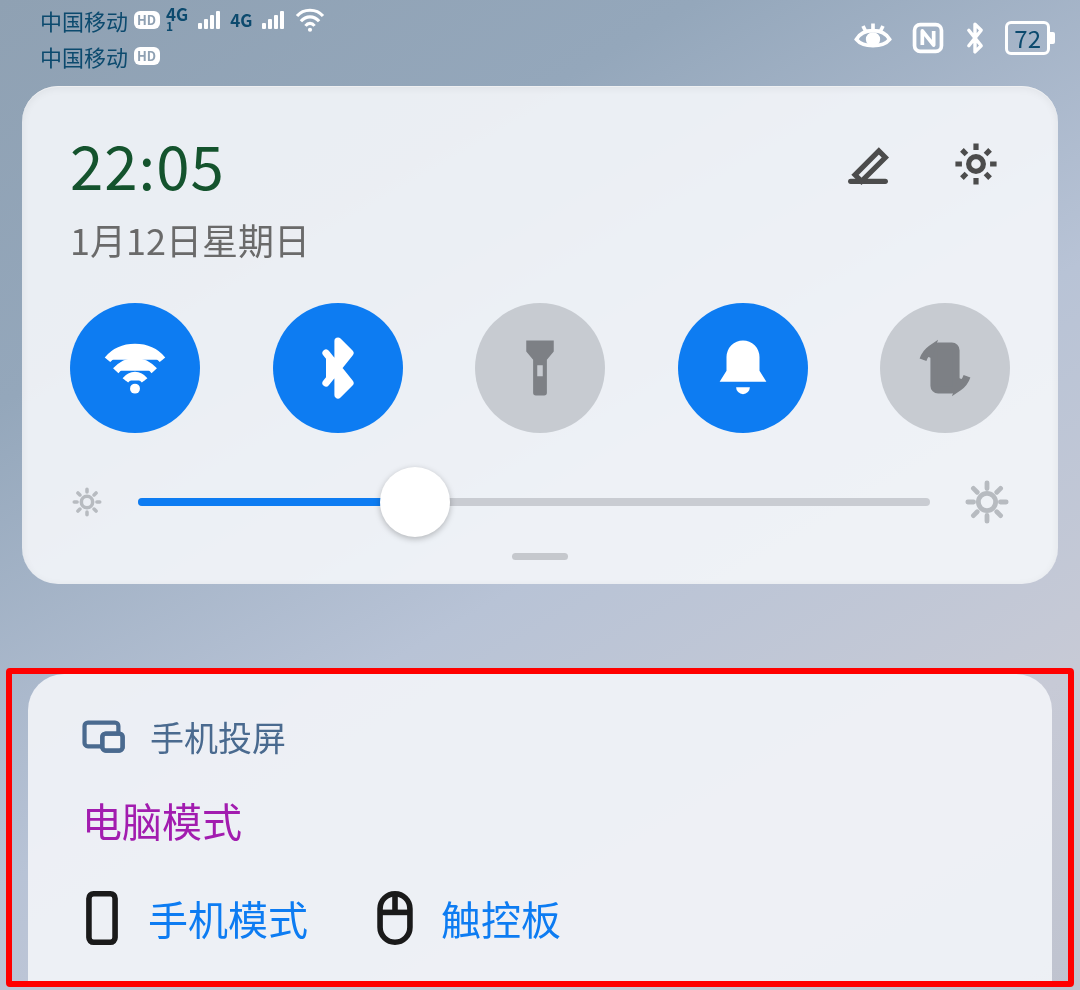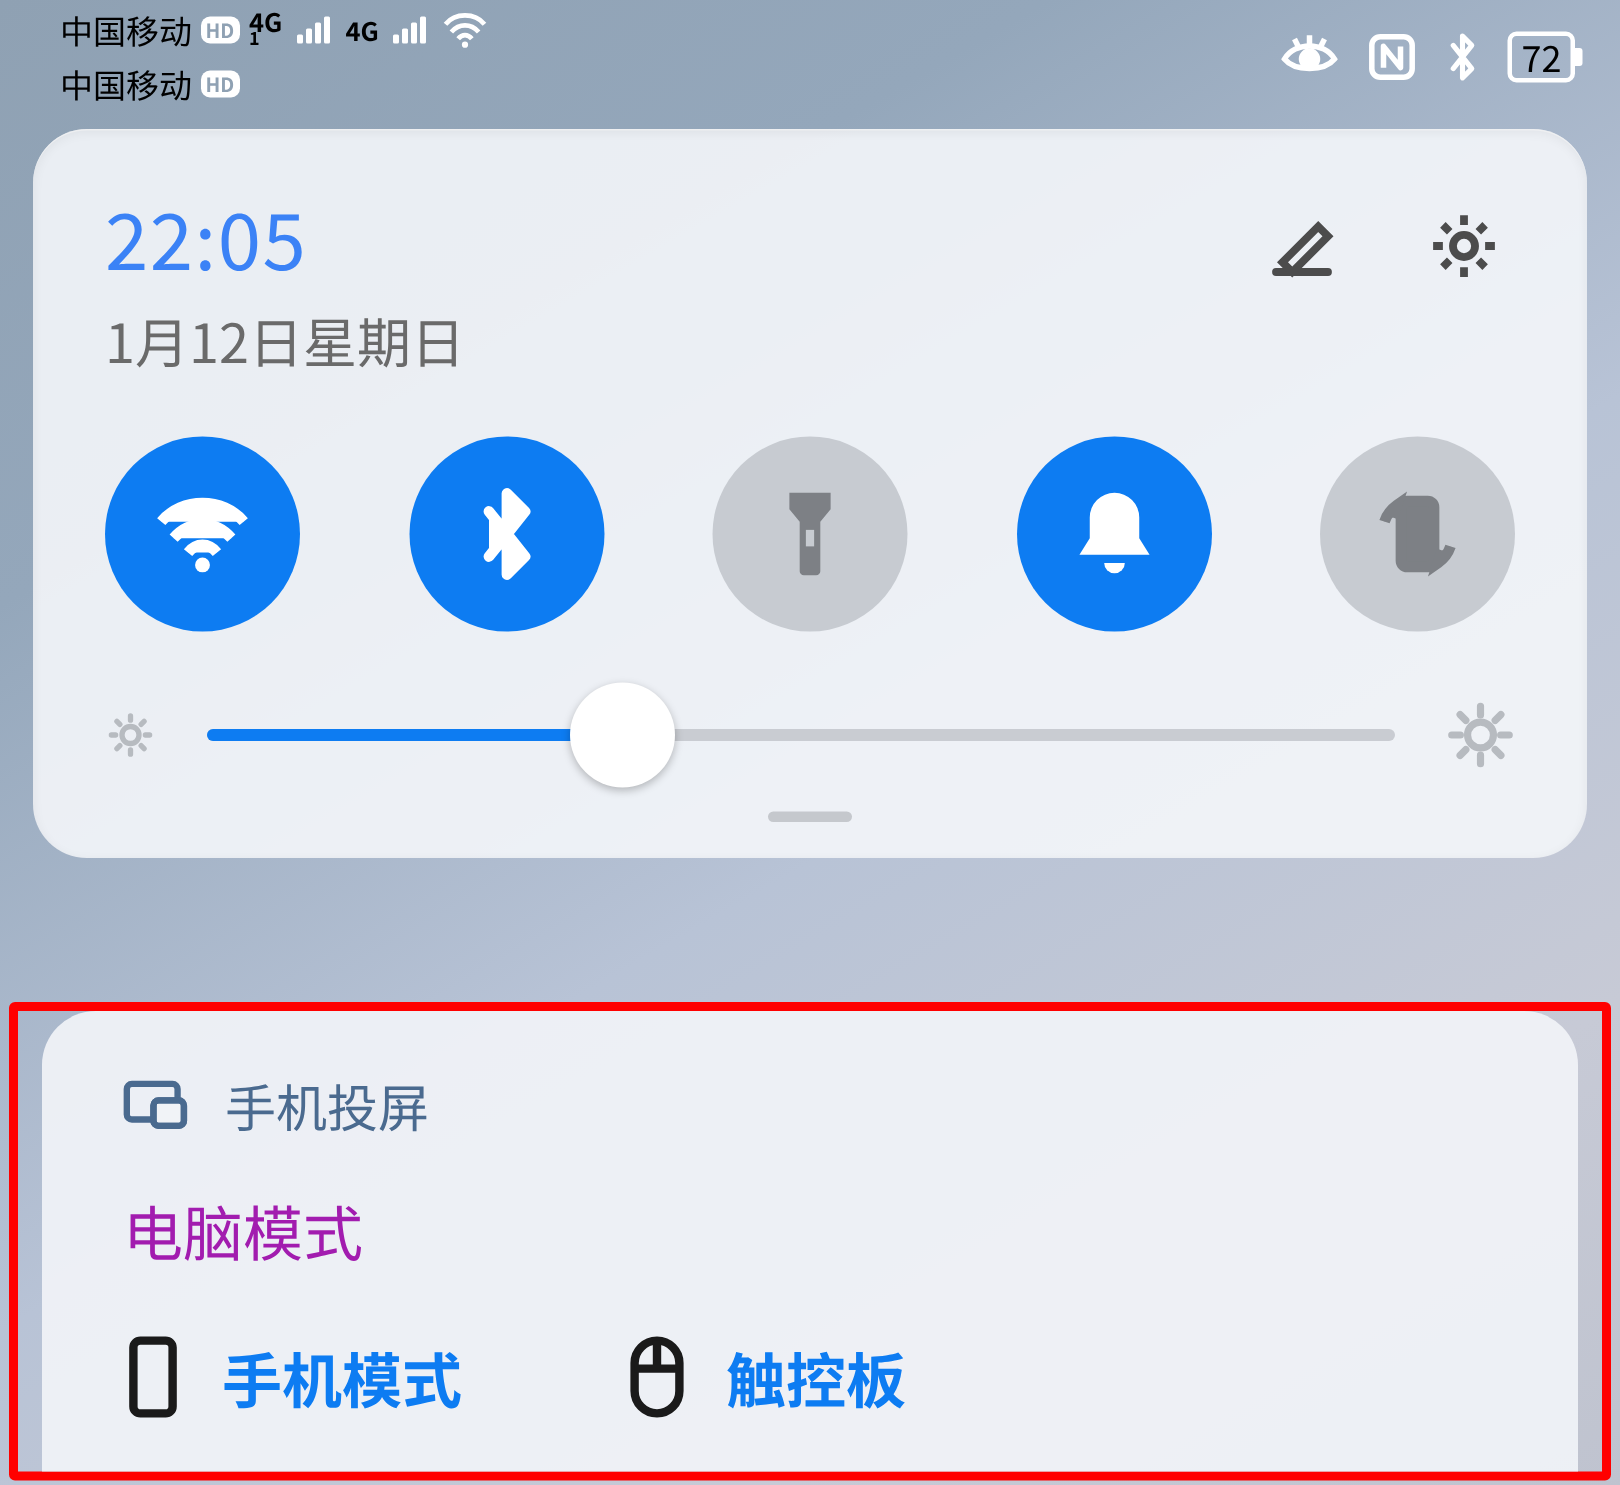--- a/index.html
+++ b/index.html
@@ -3,21 +3,21 @@
 <meta charset="utf-8">
 <style>
   *{box-sizing:border-box;margin:0;padding:0;font-family:-apple-system,"Noto Sans CJK SC","PingFang SC",sans-serif;}
   body{
     width:1080px;height:990px;
     background:linear-gradient(150deg,#8fa1b3 0%,#94a7bb 25%,#b8c3d6 55%,#c7cad6 80%,#bfc3cf 100%);
     overflow:hidden;position:relative;
   }
   
   .status{
-    position:relative;height:70px;color:#000000;
+    position:relative;height:70px;color:#0c4a6e;
     display:flex;align-items:center;justify-content:space-between;
     padding:6px 30px 0 40px;font-size:22px;
   }
   .status .left{display:flex;flex-direction:column;gap:4px;}
   .carrier-row{display:flex;align-items:center;gap:6px;}
   .hd-badge{
     background:#fff;color:transparent;border-radius:6px;
     font-size:14px;font-weight:700;padding:0 3px;line-height:18px;
     position:relative;width:26px;height:18px;display:inline-block;
   }
@@ -34,21 +34,21 @@
   .batt{border:3px solid #fff;border-radius:6px;padding:0 6px;font-size:24px;line-height:28px;position:relative;}
   .batt::after{content:"";position:absolute;right:-8px;top:8px;width:5px;height:12px;background:#fff;border-radius:0 2px 2px 0;}
   
   .panel{
     margin:16px 22px;border-radius:36px;
     background:rgba(244,246,250,.9);
     box-shadow:0 2px 8px rgba(0,0,0,.06) inset,0 1px 0 rgba(255,255,255,.6) inset;
     padding:34px 48px 24px;
   }
   .qs-header{display:flex;justify-content:space-between;align-items:flex-start;}
-  .time{font-size:52px;font-weight:400;color:#3b82f6;letter-spacing:1px;}
+  .time{font-size:60px;font-weight:400;color:#14532d;letter-spacing:1px;}
   .date{font-size:36px;color:#6a6a6a;margin-top:6px;}
   .hdr-icons{display:flex;gap:56px;margin-top:18px;margin-right:8px;}
   .hdr-icons svg{width:52px;height:52px;stroke:#4c4c4c;}
   
   .toggles{display:flex;justify-content:space-between;margin-top:38px;}
   .tg{
     width:130px;height:130px;border-radius:50%;
     display:flex;align-items:center;justify-content:center;
   }
   .on{background:#0d7cf2;}
@@ -74,21 +74,21 @@
     border:6px solid #ff0000;border-radius:4px;padding:0;
   }
   .proj{
     margin:0 16px;border-radius:36px 36px 0 0;
     background:rgba(241,243,247,.92);
     padding:38px 54px 34px;
   }
   .proj-title{display:flex;align-items:center;gap:24px;color:#4a6a8f;font-size:34px;}
   .proj-title svg{width:44px;height:36px;stroke:#4a6a8f;fill:none;stroke-width:2.5;}
   .proj-sub{font-size:40px;color:#a21caf;margin-top:30px;}
-  .proj-actions{display:flex;gap:110px;margin-top:40px;align-items:center;font-weight:bold;}
+  .proj-actions{display:flex;gap:67px;margin-top:40px;align-items:center;}
   .act{display:flex;align-items:center;gap:26px;}
   .act svg{width:40px;height:56px;stroke:#1a1a1a;fill:none;stroke-width:3;}
   .act .lbl{font-size:40px;color:#0d7cf2;}
 </style>
 </head>
 <body>
 
 <div class="status">
   <div class="left">
     <div class="carrier-row">

